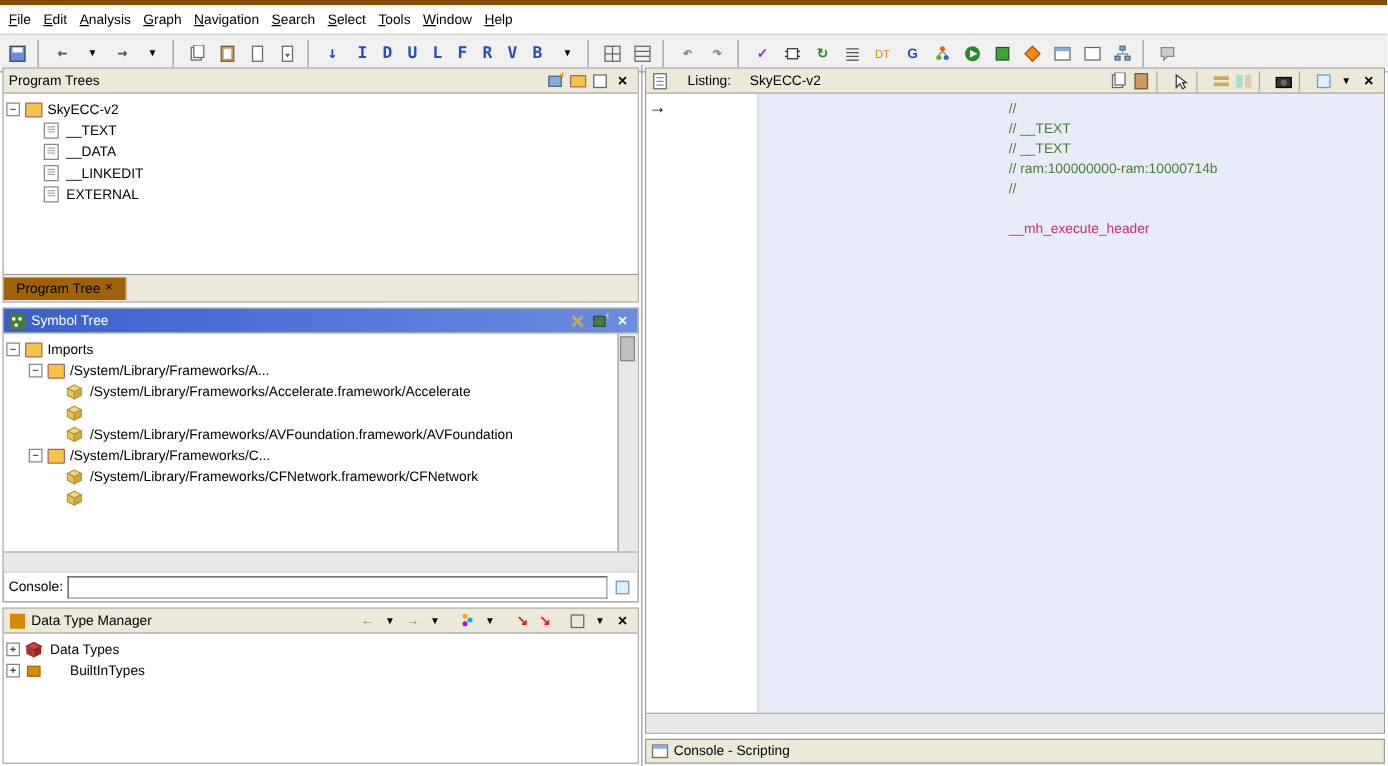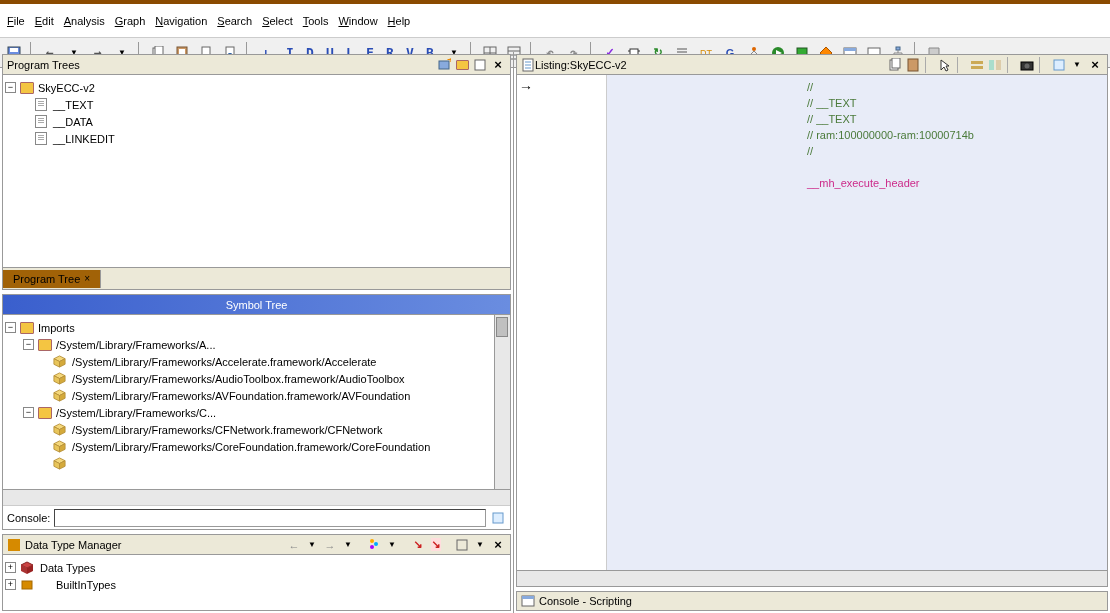--- a/index.html
+++ b/index.html
@@ -1,35 +1,35 @@
 <!DOCTYPE html>
 <html><head>
 <meta charset="utf-8">
 <style>
 * { margin:0; padding:0; box-sizing:border-box; font-family: Tahoma, sans-serif; font-size:11px; }
 body { background:#fff; width:1110px; height:613px; overflow:hidden; position:relative; }
 
 .topbar { height:4px; background:#8a4a00; }
 
-.menubar { height:34px; background:#fff; display:flex; align-items:center; padding:0 4px; gap:4px; border-bottom:1px solid #ccc;}
+.menubar { height:24px; background:#fff; display:flex; align-items:center; padding:0 4px; gap:4px; border-bottom:1px solid #ccc;}
 .menuitem { padding:1px 3px; cursor:default; }
 .menuitem u { text-decoration:underline; }
 
 .toolbar { height:30px; background:#f0f0f0; border-bottom:1px solid #999; display:flex; align-items:center; padding:0 4px; gap:4px; }
 .tbtn { width:20px; height:20px; display:flex; align-items:center; justify-content:center; border:1px solid transparent;}
 .tsep { width:4px; height:22px; border-left:1px solid #999; margin:0 2px;}
 .ticon { font-family: monospace; font-weight:bold; font-size:13px; }
 
 .workarea { position:absolute; top:52px; left:0; right:0; bottom:0; display:flex; }
 .leftcol { width:514px; display:flex; flex-direction:column; border-right:1px solid #999;}
 .rightcol { flex:1; display:flex; flex-direction:column; }
 
 .panel { border:1px solid #999; margin:2px; display:flex; flex-direction:column; background:#fff;}
 .panel-header { height:20px; background:#ece9d8; border-bottom:1px solid #999; display:flex; align-items:center; padding:0 4px; gap:4px;}
-.panel-header.active { background:linear-gradient(90deg,#3a5fcd 0%,#6a8de0 100%); color:#fff;flex-direction:column;}
+.panel-header.active { background:linear-gradient(90deg,#3a5fcd 0%,#6a8de0 100%); color:#fff;}
 .panel-title { flex:1; font-size:11px; }
 .panel-icons { display:flex; gap:2px; align-items:center;}
 .pibtn { width:16px; height:16px; display:flex; align-items:center; justify-content:center; font-size:11px; cursor:default;}
 
 .panel-body { flex:1; overflow:auto; background:#fff; position:relative;}
 .tree { padding:4px 2px; }
 .tree-row { display:flex; align-items:center; height:17px; gap:2px;}
 .expander { width:11px; height:11px; border:1px solid #888; font-size:9px; line-height:9px; text-align:center; margin-right:2px; background:#fff;}
 .ticon-folder { width:14px; height:12px; background:#f4c542; border:1px solid #a66; border-radius:1px;}
 .ticon-doc { width:12px; height:13px; background:#fff; border:1px solid #888; position:relative;}
@@ -39,21 +39,21 @@
 .tab { padding:3px 10px; border-right:1px solid #999; background:#a16207; display:flex; align-items:center; gap:4px;}
 .tab .x { font-size:10px; }
 
 .symbol-panel { display:flex; flex-direction:column; }
 
 .filter-row { height:24px; display:flex; align-items:center; padding:2px 4px; gap:4px; border-top:1px solid #ccc;}
 .filter-input { flex:1; height:18px; border:1px inset #999; padding:0 2px;}
 
 .dtm-header { height:20px; background:#ece9d8; border-bottom:1px solid #999; display:flex; align-items:center; padding:0 4px;}
 
-.listing-header { height:20px; background:#ece9d8; border-bottom:1px solid #999; display:flex; align-items:center; padding:0 4px; gap:0;}
+.listing-header { height:20px; background:#ece9d8; border-bottom:1px solid #999; display:flex; align-items:center; padding:0 4px; gap:15px;}
 .listing-body { flex:1; background:#e8ecf8; position:relative; overflow:auto; display:flex;}
 .listing-gutter { width:90px; background:#fff; border-right:1px solid #ccc;}
 .listing-content { flex:1; padding:4px 0 4px 200px; font-family:'Courier New',monospace; font-size:12px; line-height:16px;}
 .comment { color:#4a7a3a; }
 .label { color:#cc2a8a; }
 .arrow-mark { position:absolute; left:2px; top:2px; font-size:14px; font-weight:bold;}
 
 .hscroll { height:16px; background:#e8e8e8; border-top:1px solid #999;}
 .vscroll-bar { position:absolute; right:0; top:0; bottom:0; width:16px; background:#e8e8e8; border-left:1px solid #999;}
 .vscroll-thumb { position:absolute; right:2px; top:2px; width:12px; height:20px; background:#c0c0c0; border:1px solid #888;}
@@ -260,21 +260,21 @@
   <div class="tbtn">
       <svg width="14" height="14">
         <path d="M2 2 L12 2 L12 9 L7 9 L4 12 L4 9 L2 9 Z" fill="#ccc" stroke="#888"></path>
       </svg>
     </div>
 </div>
 
 <div class="workarea">
   <div class="leftcol">
 
-    <div class="panel" style="height:236px">
+    <div class="panel" style="height:188px">
       <div class="panel-header">
         <span class="panel-title">Program Trees</span>
         <div class="panel-icons">
           <div class="pibtn">
               <svg width="14" height="14">
                 <rect x="2" y="3" width="10" height="8" fill="#8ad" stroke="#468"></rect>
                 <text x="10" y="5" font-size="9" fill="#e80">+</text>
               </svg>
             </div>
           <div class="pibtn">
@@ -301,20 +301,24 @@
               <div class="ticon-doc"></div>
               <span style="margin-left:4px">__TEXT</span>
             </div>
             <div class="tree-row" style="padding-left:30px">
               <div class="ticon-doc"></div>
               <span style="margin-left:4px">__DATA</span>
             </div>
             <div class="tree-row" style="padding-left:30px">
               <div class="ticon-doc"></div>
               <span style="margin-left:4px">__LINKEDIT</span>
+            </div>
+            <div class="tree-row" style="padding-left:30px">
+              <div class="ticon-doc"></div>
+              <span style="margin-left:4px">EXTERNAL</span>
             </div>
           </div>
       </div>
       <div class="tabbar">
         <div class="tab">
           <span>Program Tree</span>
           <span class="x">×</span>
         </div>
       </div>
     </div>
@@ -364,21 +368,20 @@
                 <path d="M13 4 L13 10 L7 13 L7 7 Z" fill="#d4a93a" stroke="#b8923a"></path>
               </svg>
               <span style="margin-left:4px">/System/Library/Frameworks/Accelerate.framework/Accelerate</span>
             </div>
             <div class="tree-row" style="padding-left:48px">
               <svg class="cube" viewBox="0 0 14 14">
                 <path d="M7 1 L13 4 L7 7 L1 4 Z" fill="#f4d77a" stroke="#b8923a"></path>
                 <path d="M1 4 L1 10 L7 13 L7 7 Z" fill="#e8c55a" stroke="#b8923a"></path>
                 <path d="M13 4 L13 10 L7 13 L7 7 Z" fill="#d4a93a" stroke="#b8923a"></path>
               </svg>
-              <span style="margin-left:4px">/System/Library/Frameworks/AudioToolbox.framework/AudioToolbox</span>
             </div>
             <div class="tree-row" style="padding-left:48px">
               <svg class="cube" viewBox="0 0 14 14">
                 <path d="M7 1 L13 4 L7 7 L1 4 Z" fill="#f4d77a" stroke="#b8923a"></path>
                 <path d="M1 4 L1 10 L7 13 L7 7 Z" fill="#e8c55a" stroke="#b8923a"></path>
                 <path d="M13 4 L13 10 L7 13 L7 7 Z" fill="#d4a93a" stroke="#b8923a"></path>
               </svg>
               <span style="margin-left:4px">/System/Library/Frameworks/AVFoundation.framework/AVFoundation</span>
             </div>
             <div class="tree-row" style="padding-left:18px">
@@ -386,28 +389,20 @@
               <div class="ticon-folder"></div>
               <span style="margin-left:2px">/System/Library/Frameworks/C...</span>
             </div>
             <div class="tree-row" style="padding-left:48px">
               <svg class="cube" viewBox="0 0 14 14">
                 <path d="M7 1 L13 4 L7 7 L1 4 Z" fill="#f4d77a" stroke="#b8923a"></path>
                 <path d="M1 4 L1 10 L7 13 L7 7 Z" fill="#e8c55a" stroke="#b8923a"></path>
                 <path d="M13 4 L13 10 L7 13 L7 7 Z" fill="#d4a93a" stroke="#b8923a"></path>
               </svg>
               <span style="margin-left:4px">/System/Library/Frameworks/CFNetwork.framework/CFNetwork</span>
-            </div>
-            <div class="tree-row" style="padding-left:48px">
-              <svg class="cube" viewBox="0 0 14 14">
-                <path d="M7 1 L13 4 L7 7 L1 4 Z" fill="#f4d77a" stroke="#b8923a"></path>
-                <path d="M1 4 L1 10 L7 13 L7 7 Z" fill="#e8c55a" stroke="#b8923a"></path>
-                <path d="M13 4 L13 10 L7 13 L7 7 Z" fill="#d4a93a" stroke="#b8923a"></path>
-              </svg>
-              <span style="margin-left:4px">/System/Library/Frameworks/CoreFoundation.framework/CoreFoundation</span>
             </div>
             <div class="tree-row" style="padding-left:48px">
               <svg class="cube" viewBox="0 0 14 14">
                 <path d="M7 1 L13 4 L7 7 L1 4 Z" fill="#f4d77a" stroke="#b8923a"></path>
                 <path d="M1 4 L1 10 L7 13 L7 7 Z" fill="#e8c55a" stroke="#b8923a"></path>
                 <path d="M13 4 L13 10 L7 13 L7 7 Z" fill="#d4a93a" stroke="#b8923a"></path>
               </svg>
             </div>
           </div>
         <div class="vscroll-bar">

